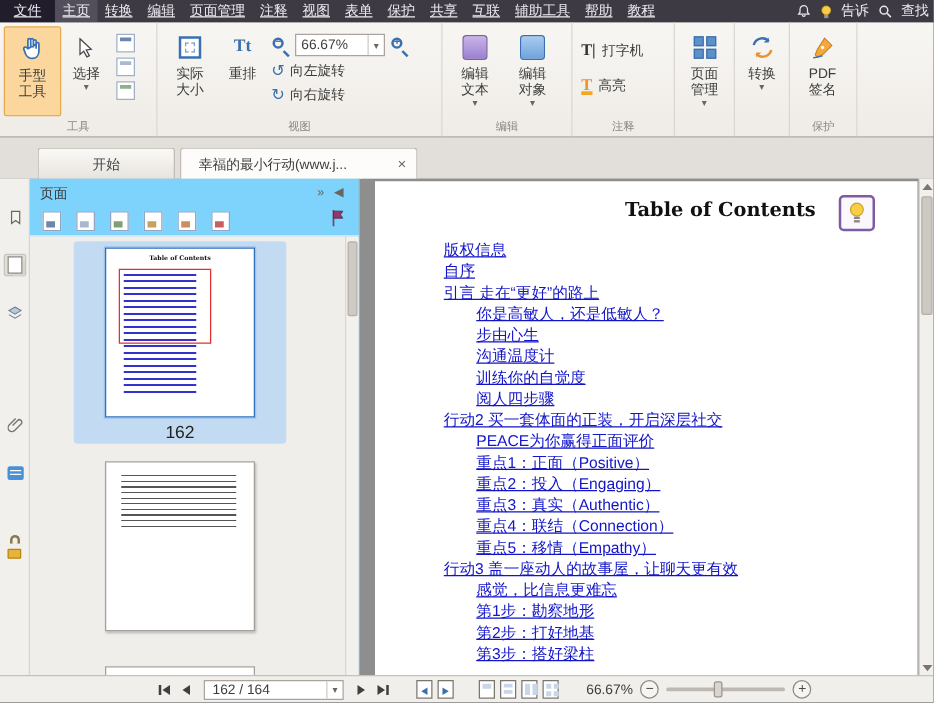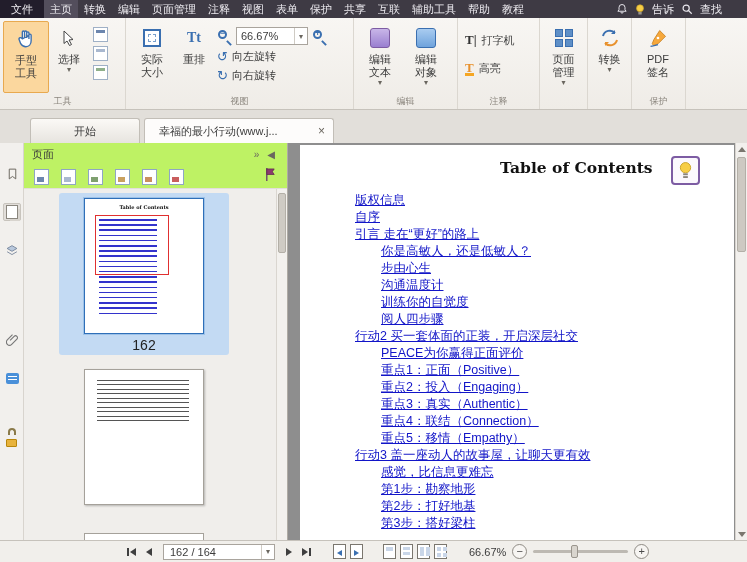--- a/index.html
+++ b/index.html
@@ -1,24 +1,24 @@
 <!DOCTYPE html>
 <html><head>
 <meta charset="utf-8">
 <style>
   html,body{margin:0;padding:0;background:#6e6e6e;}
   *{box-sizing:border-box;font-family:"Liberation Sans","DejaVu Sans",sans-serif;}
   .app{position:relative;width:747px;height:562px;overflow:hidden;background:#8E8E8E;cursor:default;}
 
   
   .menubar{position:absolute;top:0;left:0;right:0;height:18px;background:#3E3A44;display:flex;align-items:stretch;color:#EDEBF0;font-size:11px;line-height:18px;white-space:nowrap;}
-  .menu-item{padding:0 6px;}
+  .menu-item{padding:0 6px;text-decoration:underline;}
   .menu-item.file{background:#221D2B;padding:0 11px;}
   .menu-item.active{background:#534E5C;}
-  .menubar-right{margin-left:auto;display:flex;align-items:center;gap:7px;padding-right:25px;}
+  .menubar-right{margin-left:auto;display:flex;align-items:center;gap:7px;padding-right:4px;}
   .mb-ico{display:inline-flex;align-items:center;}
 
   
   .ribbon{position:absolute;top:18px;left:0;right:0;height:92px;background:linear-gradient(#F8F6F3,#EFECE7);border-bottom:1px solid #C6C2BB;display:flex;align-items:stretch;}
   .rgroup{position:relative;height:100%;border-right:1px solid #DBD7D0;padding:3px 3px 13px 3px;display:flex;align-items:flex-start;}
   .rgroup-label{position:absolute;left:0;right:0;bottom:1px;text-align:center;font-size:9px;color:#8B867E;}
   .bigbtn{height:72px;display:flex;flex-direction:column;align-items:center;padding-top:5px;font-size:11px;color:#3C3C3C;text-align:center;border-radius:2px;}
   .bigbtn .lbl{width:2em;line-height:13px;margin-top:3px;}
   .bigbtn .lbl1{line-height:13px;margin-top:3px;}
   .caret{font-size:8px;color:#6A665F;line-height:7px;}
@@ -60,21 +60,21 @@
   .strip-ico{position:absolute;left:3px;width:18px;height:18px;display:flex;align-items:center;justify-content:center;}
   .strip-ico.active{background:#E2DEDA;border:1px solid #C8C4BD;border-radius:2px;}
   .lock-body{width:11px;height:8px;background:#E8B33C;border:1px solid #B8860B;border-radius:1px;margin-top:5px;}
   .lock-sh{position:absolute;top:1px;left:5px;width:8px;height:7px;border:2px solid #8A7A4A;border-bottom:none;border-radius:4px 4px 0 0;}
   .cmt-ico{width:13px;height:11px;background:#4A90D9;border-radius:2px;position:relative;}
   .cmt-ico i{position:absolute;left:2px;top:3px;width:9px;height:1.5px;background:#fff;box-shadow:0 3px 0 #fff;}
   .pg-ico{width:12px;height:14px;background:#fff;border:1px solid #8A867E;position:relative;}
   .pg-ico.back{box-shadow:3px 3px 0 -1px #D8D4CE;}
 
   
-  .panel{position:absolute;left:24px;top:143px;width:264px;bottom:20px;background:#bef264;border-right:1px solid #AFABA4;}
+  .panel{position:absolute;left:24px;top:143px;width:264px;bottom:20px;background:#7dd3fc;border-right:1px solid #AFABA4;}
   .panel-head{height:22px;display:flex;align-items:center;padding:0 8px;font-size:11px;color:#3A3A3A;}
   .panel-head .sp{flex:1;}
   .phico{font-size:10px;color:#6A665F;padding:0 4px;}
   .panel-tools{height:24px;display:flex;align-items:center;gap:12px;padding:0 10px;border-bottom:1px solid #E2DEDA;}
   .ptool{width:15px;height:16px;background:#fff;border:1px solid #8FA6C4;position:relative;}
   .ptool i{position:absolute;left:2px;bottom:2px;width:7px;height:5px;background:#6C86AE;}
   .flagsvg{margin-left:auto;}
   .thumbs{position:absolute;left:0;right:11px;top:46px;bottom:0;background:#F0EEEB;overflow:hidden;}
   .pscroll{position:absolute;right:0;top:46px;bottom:0;width:11px;background:#F3F1EE;border-left:1px solid #DAD6D0;}
   .pscroll .pthumb{position:absolute;left:1px;right:1px;top:4px;height:60px;background:#CFCBC4;border:1px solid #B3AFA7;border-radius:2px;}

